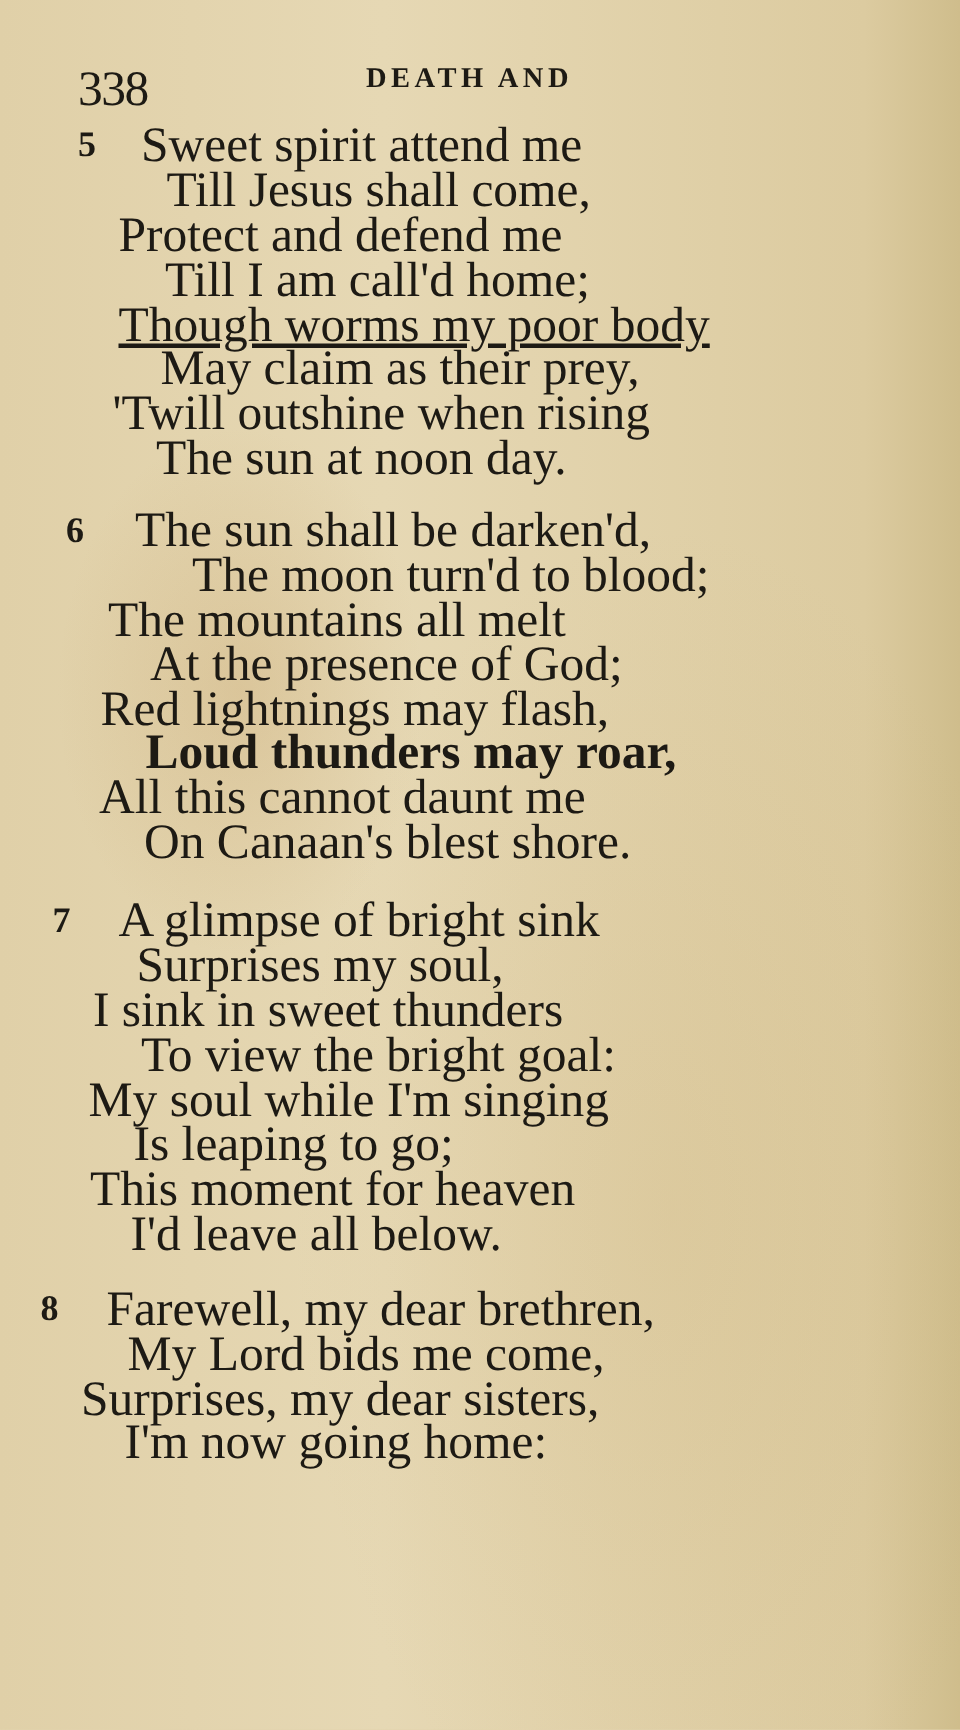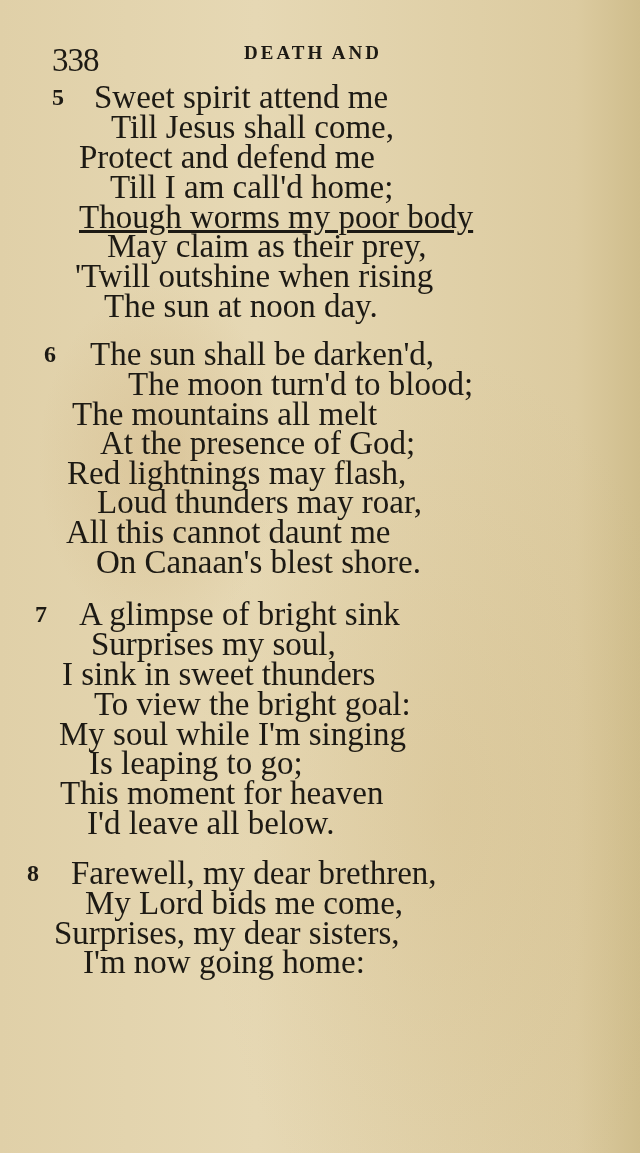--- a/index.html
+++ b/index.html
@@ -53,21 +53,21 @@
     <span class="line" style="left:104px;top:209px;">The sun at noon day.</span>
   </div>
 
   <div class="stanza" style="top:339px;">
     <span class="num" style="left:44px;top:0px;">6</span>
     <span class="line" style="left:90px;top:0px;">The sun shall be darken'd,</span>
     <span class="line" style="left:104px;top:30px;margin-left:24px;">The moon turn'd to blood;</span>
     <span class="line" style="left:72px;top:60px;">The mountains all melt</span>
     <span class="line" style="left:100px;top:89px;">At the presence of God;</span>
     <span class="line" style="left:67px;top:119px;">Red lightnings may flash,</span>
-    <span class="line" style="left:97px;top:148px;">Loud thunders may roar,</span>
+    <span class="line" style="left:97px;top:148px;font-weight:bold;">Loud thunders may roar,</span>
     <span class="line" style="left:66px;top:178px;">All this cannot daunt me</span>
     <span class="line" style="left:96px;top:208px;">On Canaan's blest shore.</span>
   </div>
 
   <div class="stanza" style="top:599px;">
     <span class="num" style="left:35px;top:0px;">7</span>
     <span class="line" style="left:79px;top:0px;">A glimpse of bright sink</span>
     <span class="line" style="left:91px;top:30px;">Surprises my soul,</span>
     <span class="line" style="left:62px;top:60px;">I sink in sweet thunders</span>
     <span class="line" style="left:94px;top:90px;">To view the bright goal:</span>

